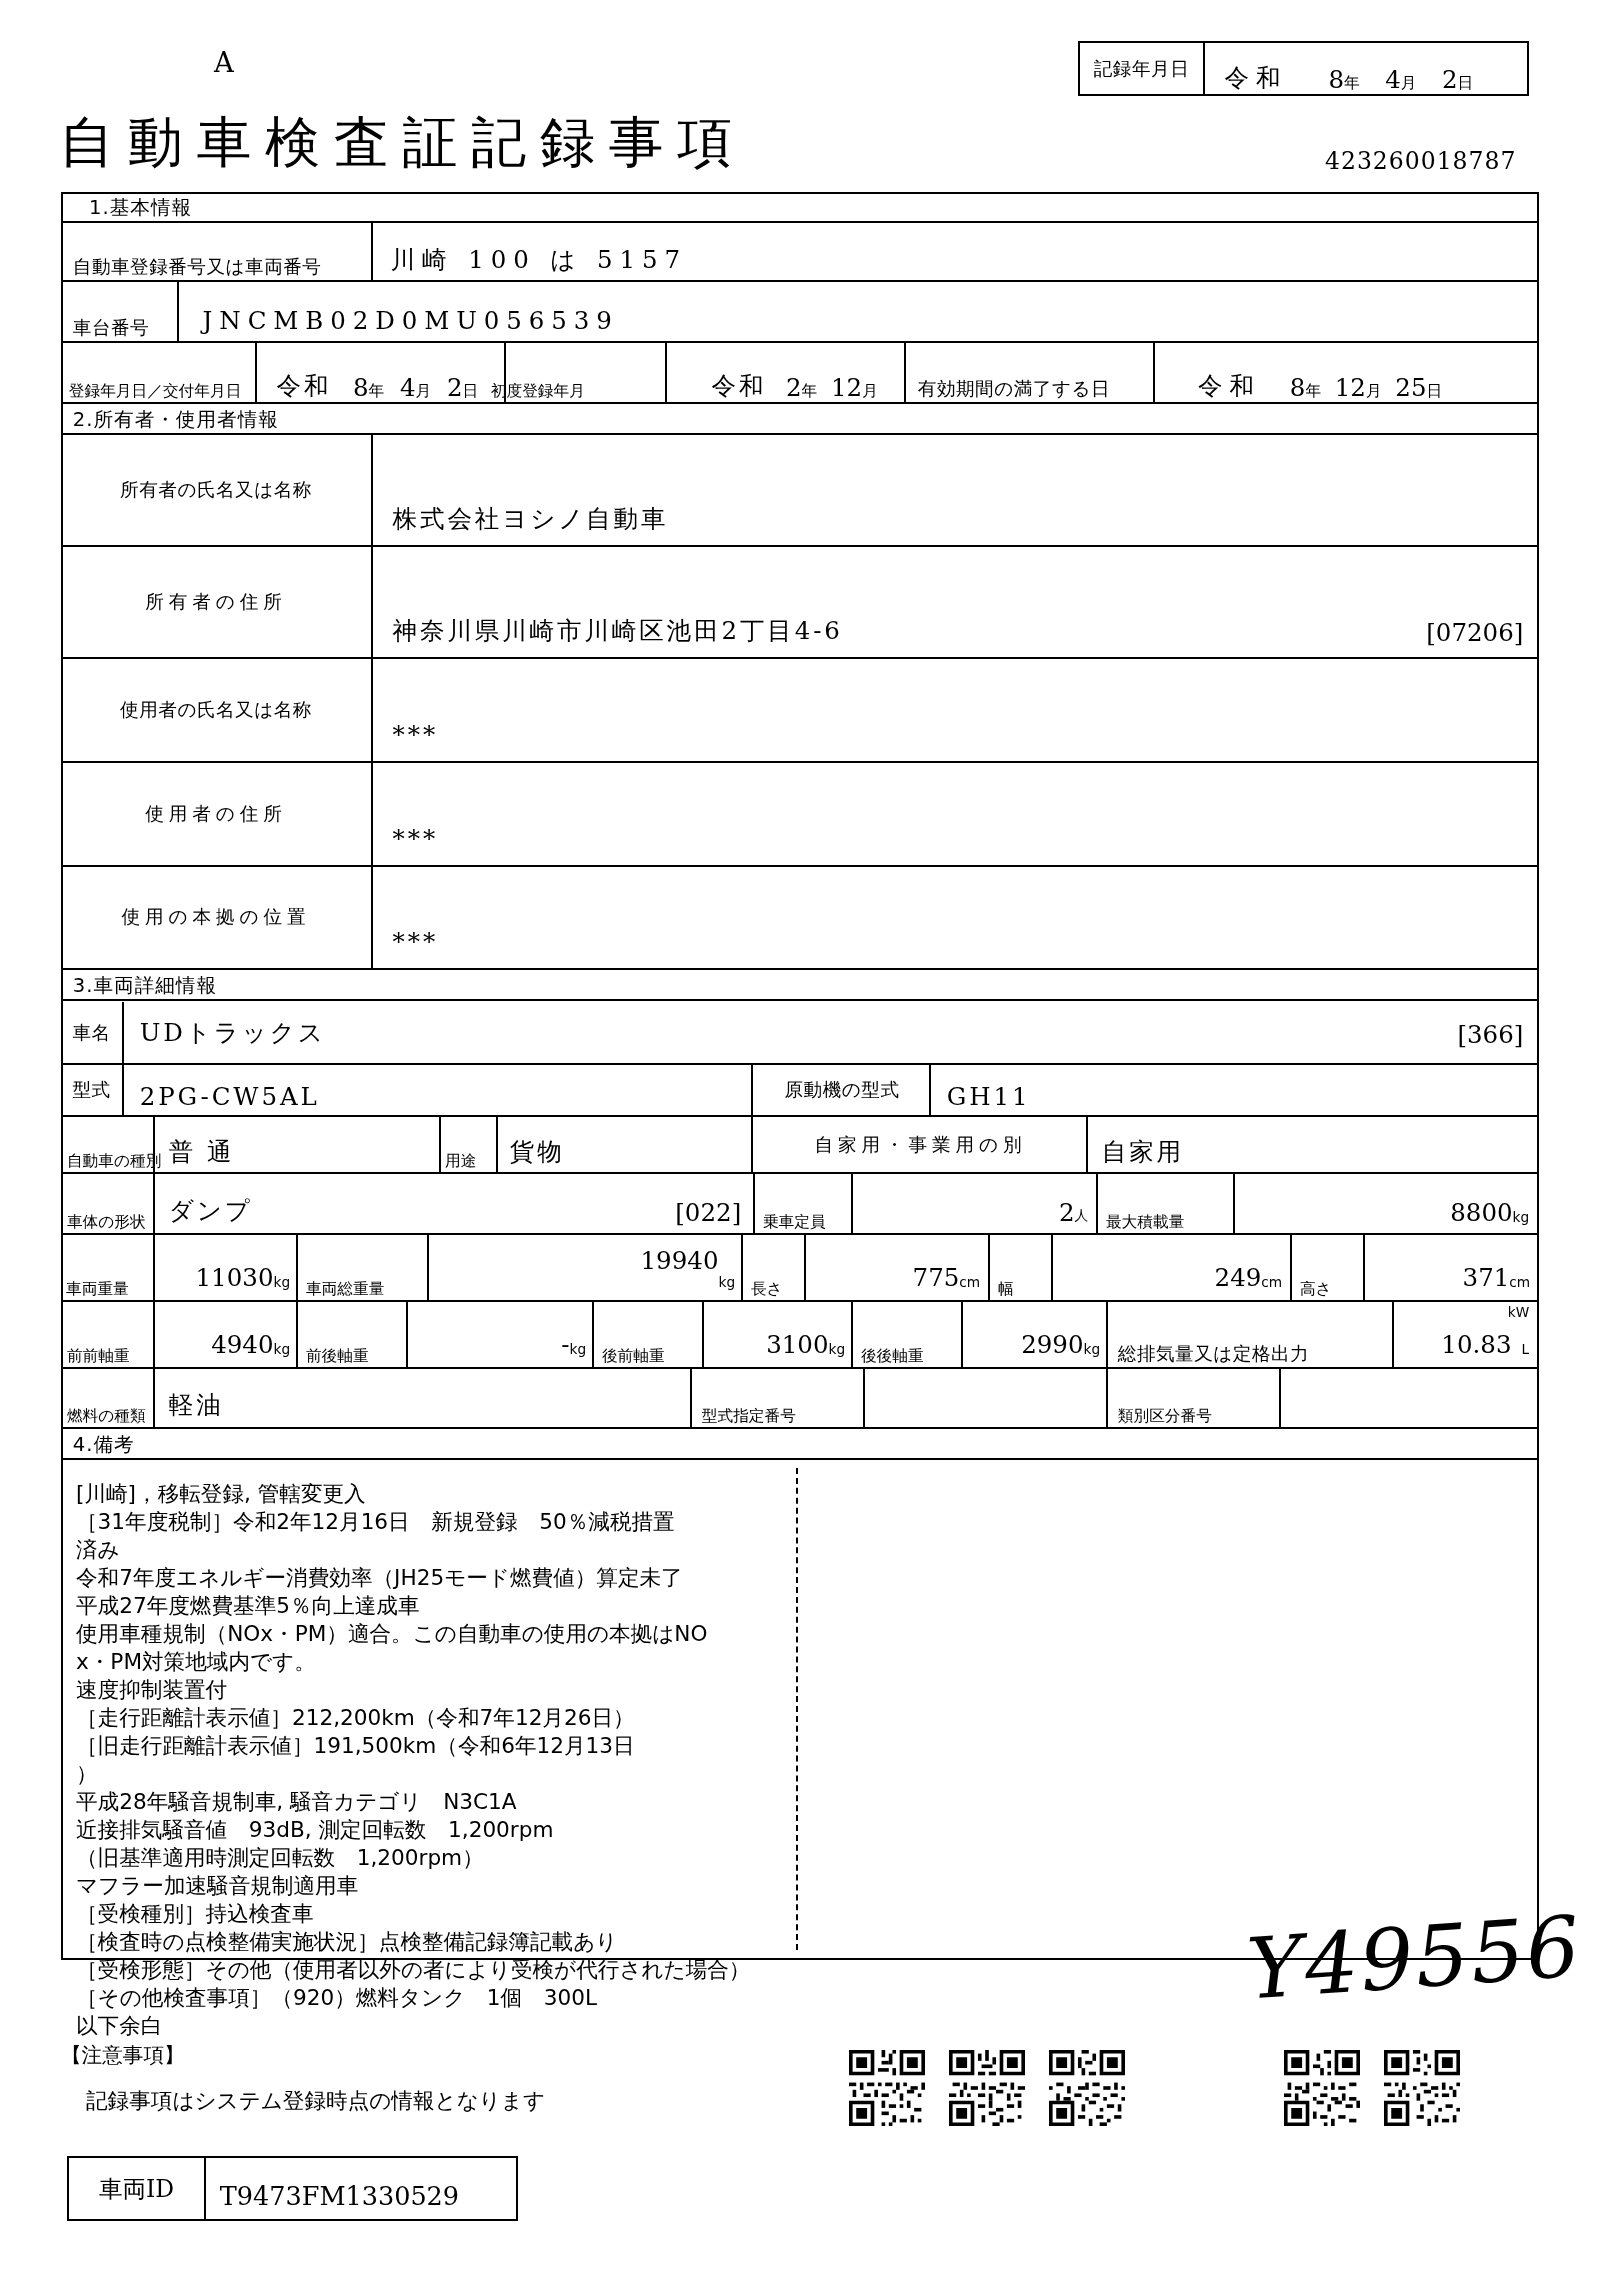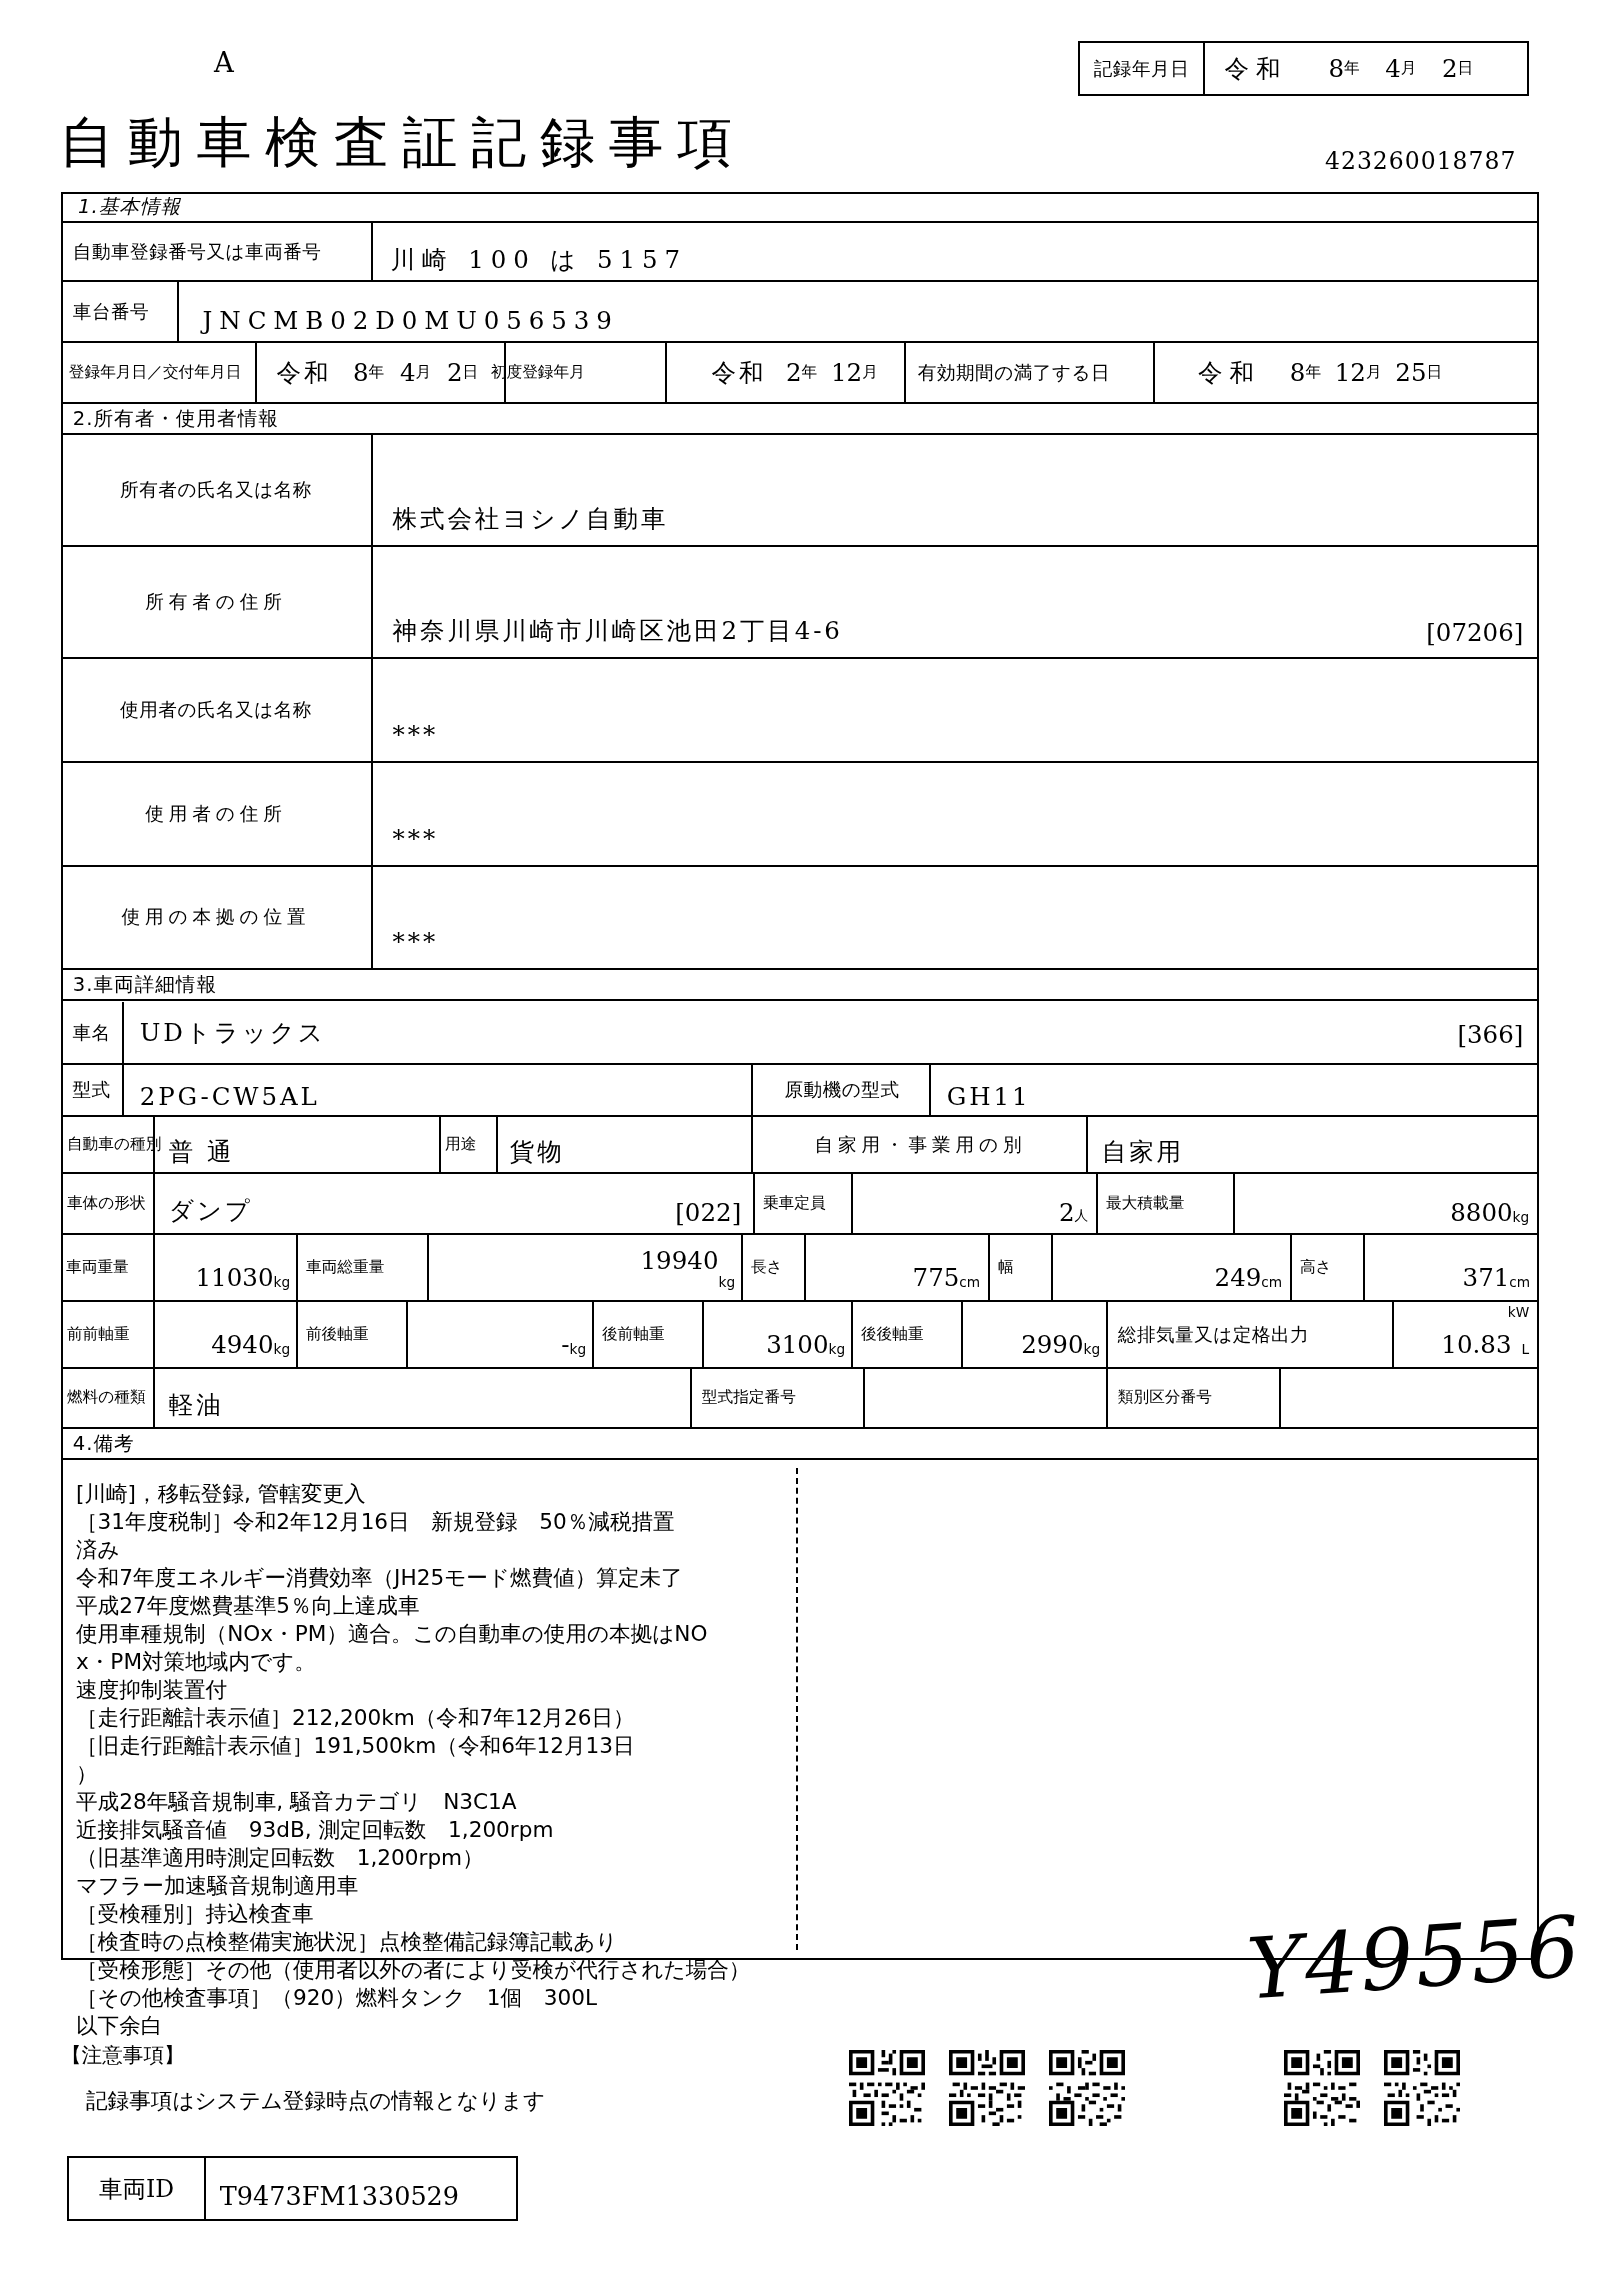--- a/index.html
+++ b/index.html
@@ -8,21 +8,21 @@
     font-family:"DejaVu Sans","Liberation Sans",sans-serif;
     color:#000;overflow:hidden;
   }
   .sheet{position:absolute;inset:0;}
 
   
   .abs{position:absolute;box-sizing:border-box;}
   .b{border:2px solid #000;}
   .bb{border-bottom:2px solid #000;}
   .br{border-right:2px solid #000;}
-  .ctr{display:flex;align-items:center;}
+  .ctr{display:flex;align-items:flex-end;}
   .ctrc{display:flex;align-items:center;justify-content:center;}
   .endb{display:flex;align-items:flex-end;}
   .rt{justify-content:flex-end;}
 
   
   .lbl{font-size:18.6px;letter-spacing:0.5px;white-space:nowrap;}
   .lbl-sp{font-size:18.6px;letter-spacing:4.9px;white-space:nowrap;}
   .lbl-sm{font-size:15.7px;letter-spacing:0px;white-space:nowrap;}
   
   .val{font-family:"DejaVu Serif","Liberation Serif",serif;font-size:24.5px;letter-spacing:2.9px;white-space:nowrap;}
@@ -73,21 +73,21 @@
       <span class="val-n" style="margin-left:25.5px;">4</span>
       <span class="lbl-sm">月</span>
       <span class="val-n" style="margin-left:25.5px;">2</span>
       <span class="lbl-sm">日</span>
     </div>
   </div>
 
   <div class="abs" style="left:61px;top:192px;width:1478px;height:1768px;border:2px solid #000;"></div>
 
   <div class="abs ctr bb" style="left:61px;top:192px;width:1478px;height:31px;">
-    <span class="sect-title" style="margin-left:17px;font-style:italic;">1.基本情報</span>
+    <span class="sect-title" style="margin-left:28px;">1.基本情報</span>
   </div>
 
   <div class="abs bb" style="left:61px;top:223px;width:1478px;height:59px;">
     <div class="abs ctr br" style="left:0;top:0;width:312px;height:57px;">
       <span class="lbl" style="margin-left:11.8px;">自動車登録番号又は車両番号</span>
     </div>
     <div class="abs endb" style="left:314px;top:0;width:1162px;height:57px;">
       <span class="val-w" style="margin-left:15.7px;margin-bottom:3.9px;">川崎 100 は 5157</span>
     </div>
   </div>

